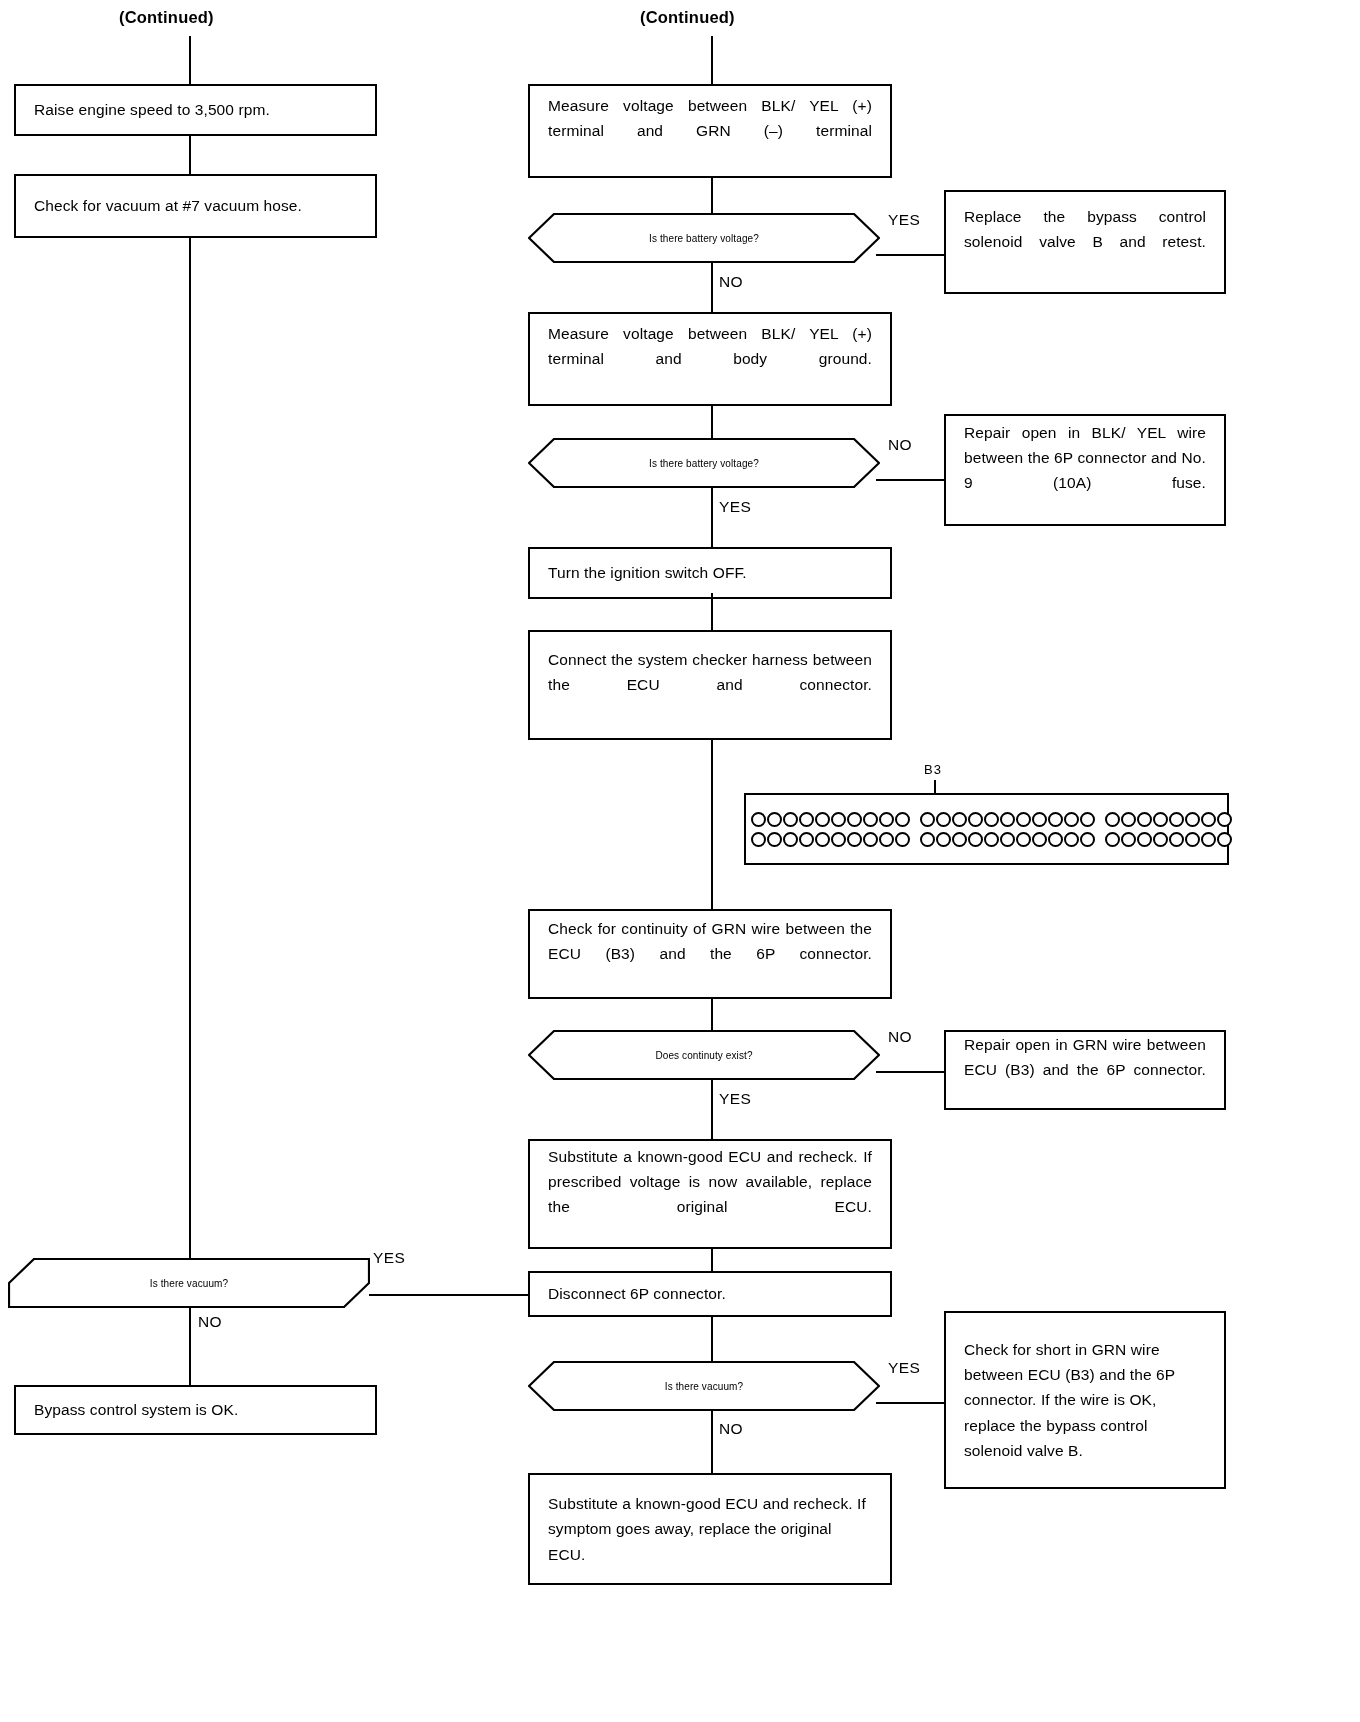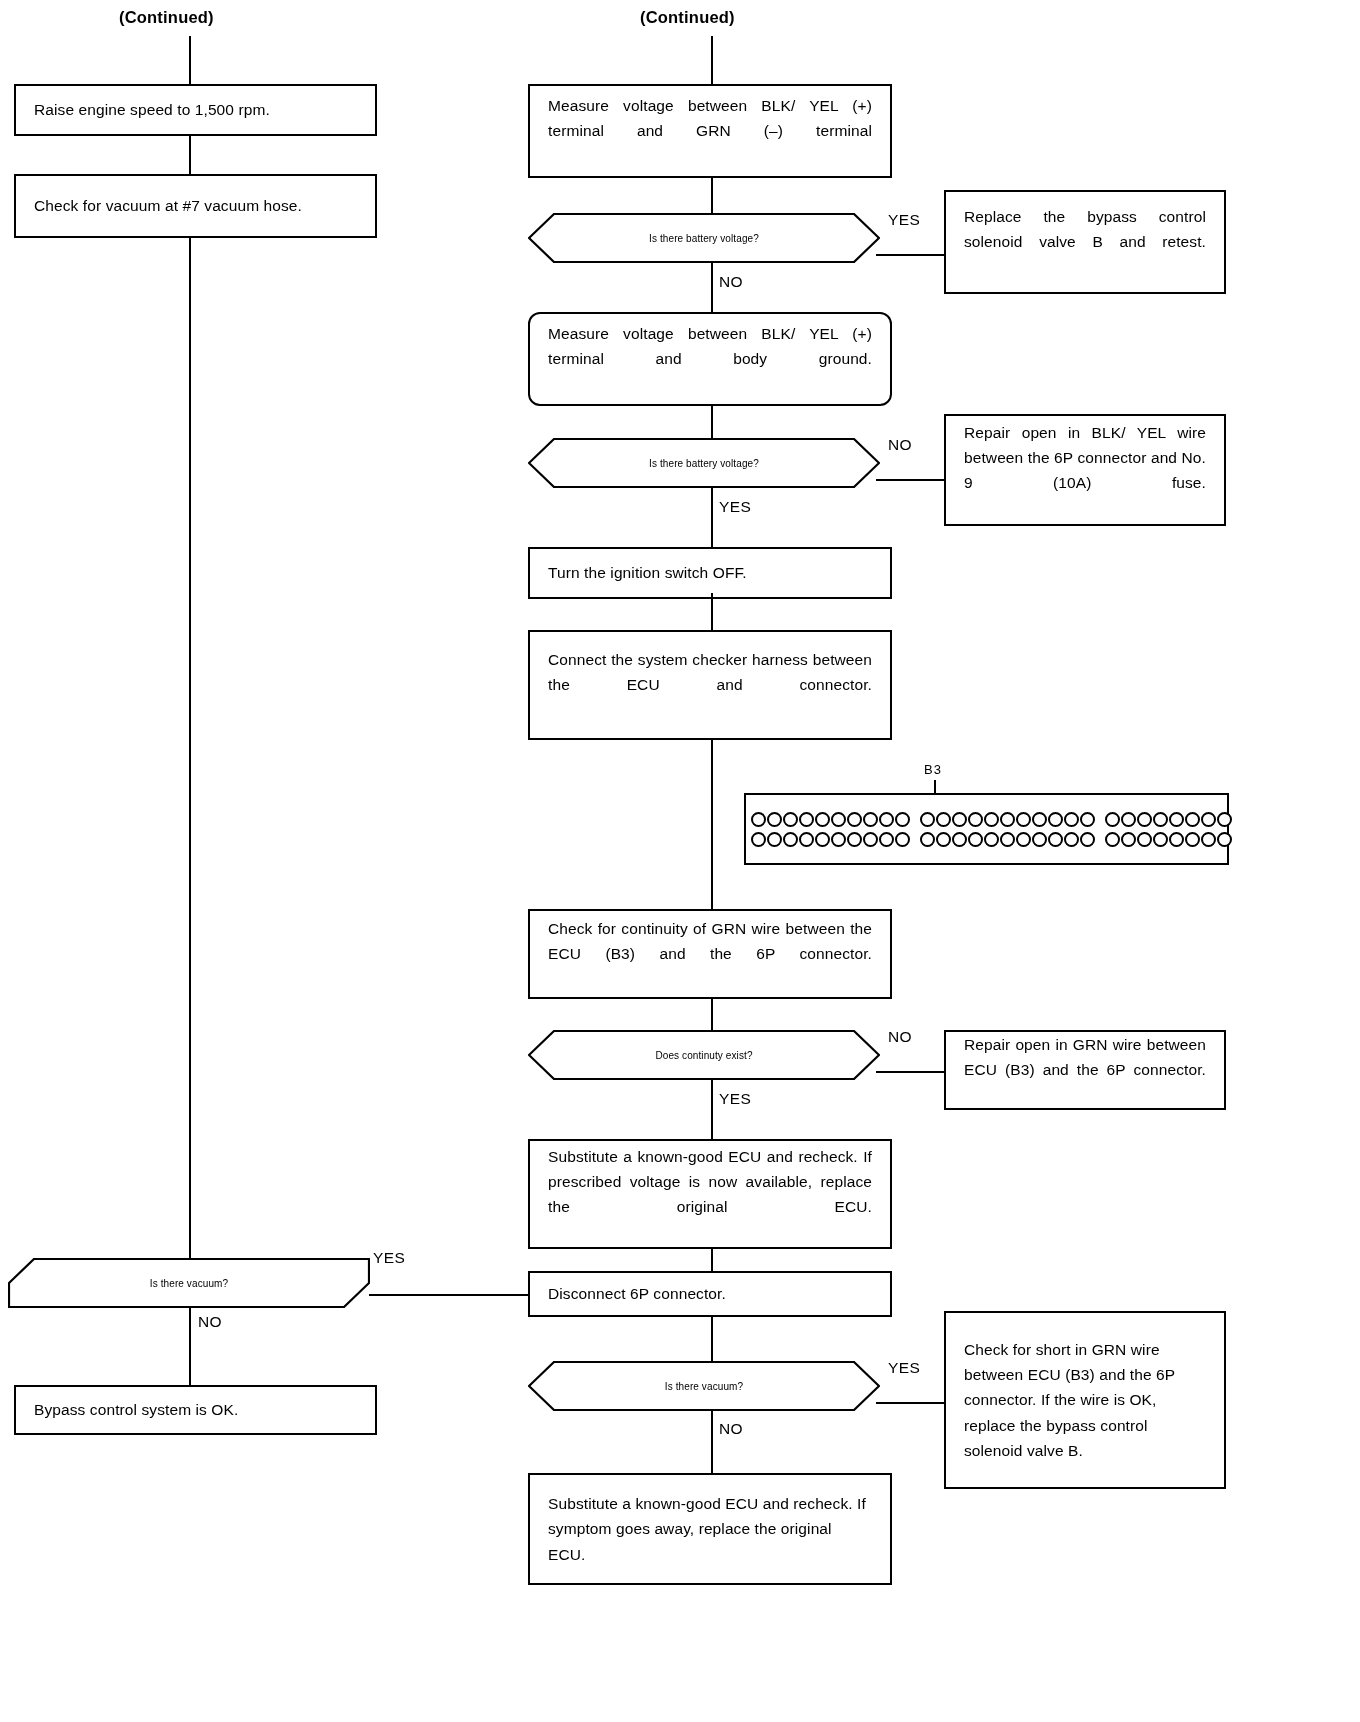--- a/index.html
+++ b/index.html
@@ -135,21 +135,21 @@
 <body>
 
 <div id="page">
 
   <div class="contd" style="left:119px; top:8px;">(Continued)</div>
   <div class="contd" style="left:640px; top:8px;">(Continued)</div>
 
   <div class="vline" style="left:189px; top:36px; height:48px;"></div>
 
   <div class="node proc" style="left:14px; top:84px; width:363px; height:52px;">
-    <div class="txt">Raise engine speed to 1,500 rpm.</div>
+    <div class="txt">Raise engine speed to 3,500 rpm.</div>
   </div>
 
   <div class="vline" style="left:189px; top:136px; height:38px;"></div>
 
   <div class="node proc" style="left:14px; top:174px; width:363px; height:64px;">
     <div class="txt">Check for vacuum at #7 vacuum hose.</div>
   </div>
 
   <div class="vline" style="left:189px; top:238px; height:1020px;"></div>
 
@@ -191,21 +191,21 @@
   <div class="label" style="left:888px; top:211px;">YES</div>
   <div class="hline" style="left:876px; top:254px; width:68px;"></div>
 
   <div class="vline" style="left:711px; top:262px; height:50px;"></div>
   <div class="label" style="left:719px; top:273px;">NO</div>
 
   <div class="node proc just" style="left:944px; top:190px; width:282px; height:104px;">
     <div class="txt">Replace the bypass control solenoid valve B and retest.</div>
   </div>
 
-  <div class="node proc just" style="left:528px; top:312px; width:364px; height:94px;border-radius:12px;">
+  <div class="node proc just" style="left:528px; top:312px; width:364px; height:94px;">
     <div class="txt">Measure voltage between BLK/ YEL (+) terminal and body ground.</div>
   </div>
   <div class="vline" style="left:711px; top:406px; height:32px;"></div>
 
   <div class="node dec" style="left:528px; top:438px; width:352px; height:50px;">
     <div class="hexwrap">
       <svg viewBox="0 0 352 50" preserveAspectRatio="none">
         <polygon points="26,1 326,1 351,25 326,49 26,49 1,25" fill="#fff" stroke="#000" stroke-width="2.2" vector-effect="non-scaling-stroke"></polygon>
       </svg>
     </div>

